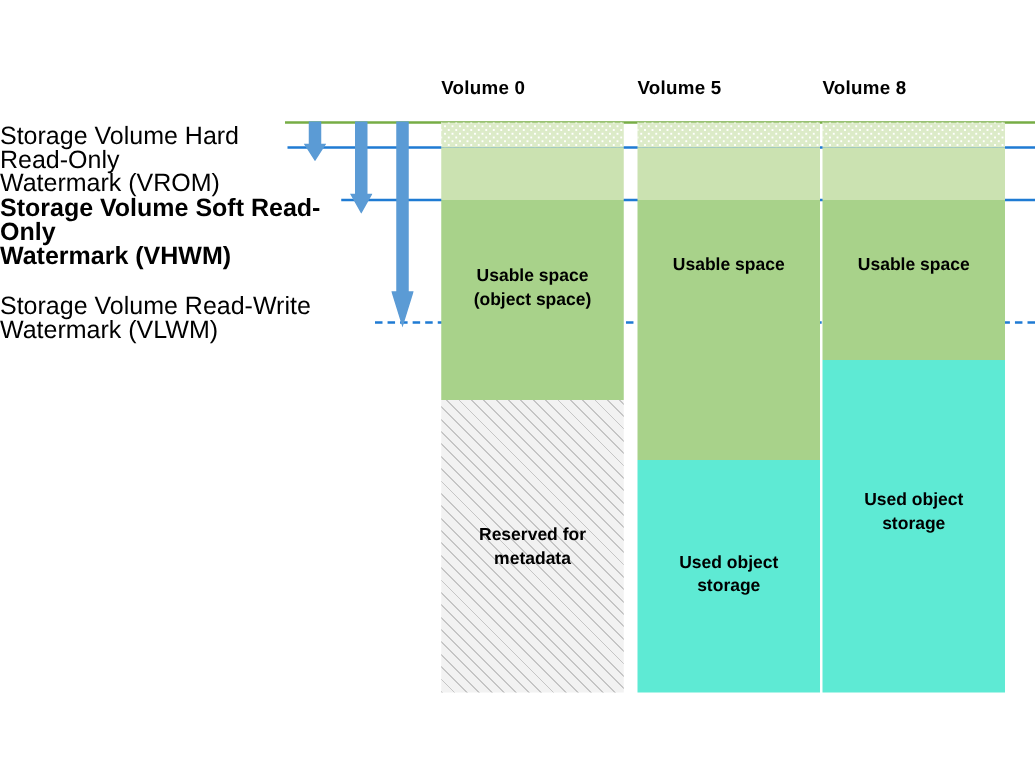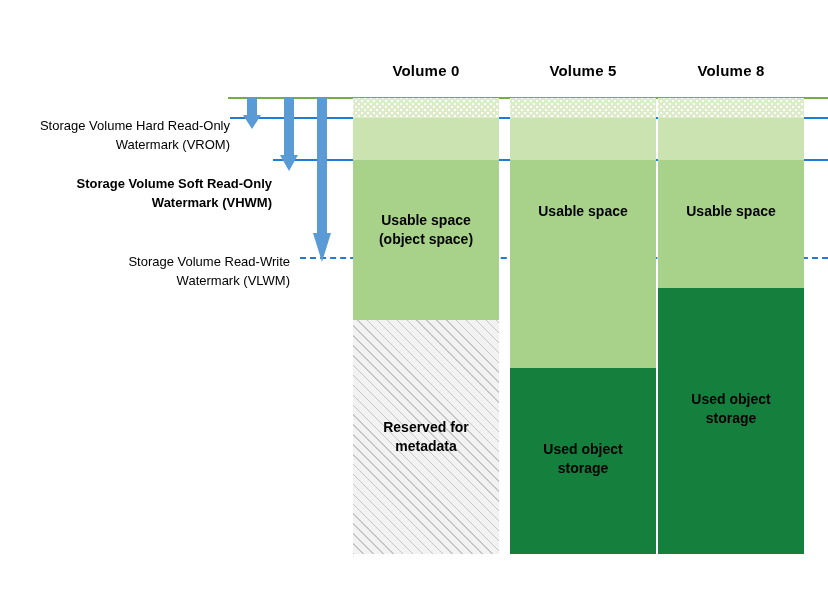--- a/index.html
+++ b/index.html
@@ -19,26 +19,24 @@
   #canvas {
     position: absolute;
     left: 0; top: 0;
     width: 828px;
     height: 609px;
   }
 
   
   .wm-label {
     position: absolute;
-    text-align: right;
-    font-size: 13px;
+    font-size: 20px;
     line-height: 19px;
     color: #000000;
     white-space: pre-line;
-    margin-top: 16px;
   }
   #label-vrom  { left: 0px;  top: 100px; width: 230px; }
   #label-vhwm  { left: 0px;  top: 158px; width: 272px; font-weight: bold; }
   #label-vlwm  { left: 0px;  top: 236px; width: 290px; }
 
   
   .wm-line {
     position: absolute;
     height: 0;
     border-top-width: 2px;
@@ -55,21 +53,20 @@
     position: absolute;
   }
   .arrow svg { display: block; }
 
   
   .col-header {
     position: absolute;
     top: 62px;
     font-size: 15px;
     font-weight: bold;
-    text-align: center;
     color: #000000;
     letter-spacing: .2px;
   }
 
   
   .bar {
     position: absolute;
     top: 98px;
   }
   .seg {
@@ -82,21 +79,21 @@
   .seg-dotted {
     background-color: #DCEBC8;
     background-image:
       radial-gradient(#FFFFFF 0.9px, transparent 1px),
       radial-gradient(#FFFFFF 0.9px, transparent 1px);
     background-size: 6px 6px, 6px 6px;
     background-position: 0 0, 3px 3px;
   }
   .seg-light { background-color: #CBE2B1; }
   .seg-green { background-color: #A8D28A; }
-  .seg-orange { background-color: #15803d; text-decoration: underline; }
+  .seg-orange { background-color: #5eead4; text-decoration: underline; }
   .seg-hatch {
     background-color: #F2F2F2;
     background-image: repeating-linear-gradient(
       45deg,
       rgba(160,160,160,0.55) 0px,
       rgba(160,160,160,0.55) 1px,
       rgba(255,255,255,0) 1px,
       rgba(255,255,255,0) 7px
     );
   }

